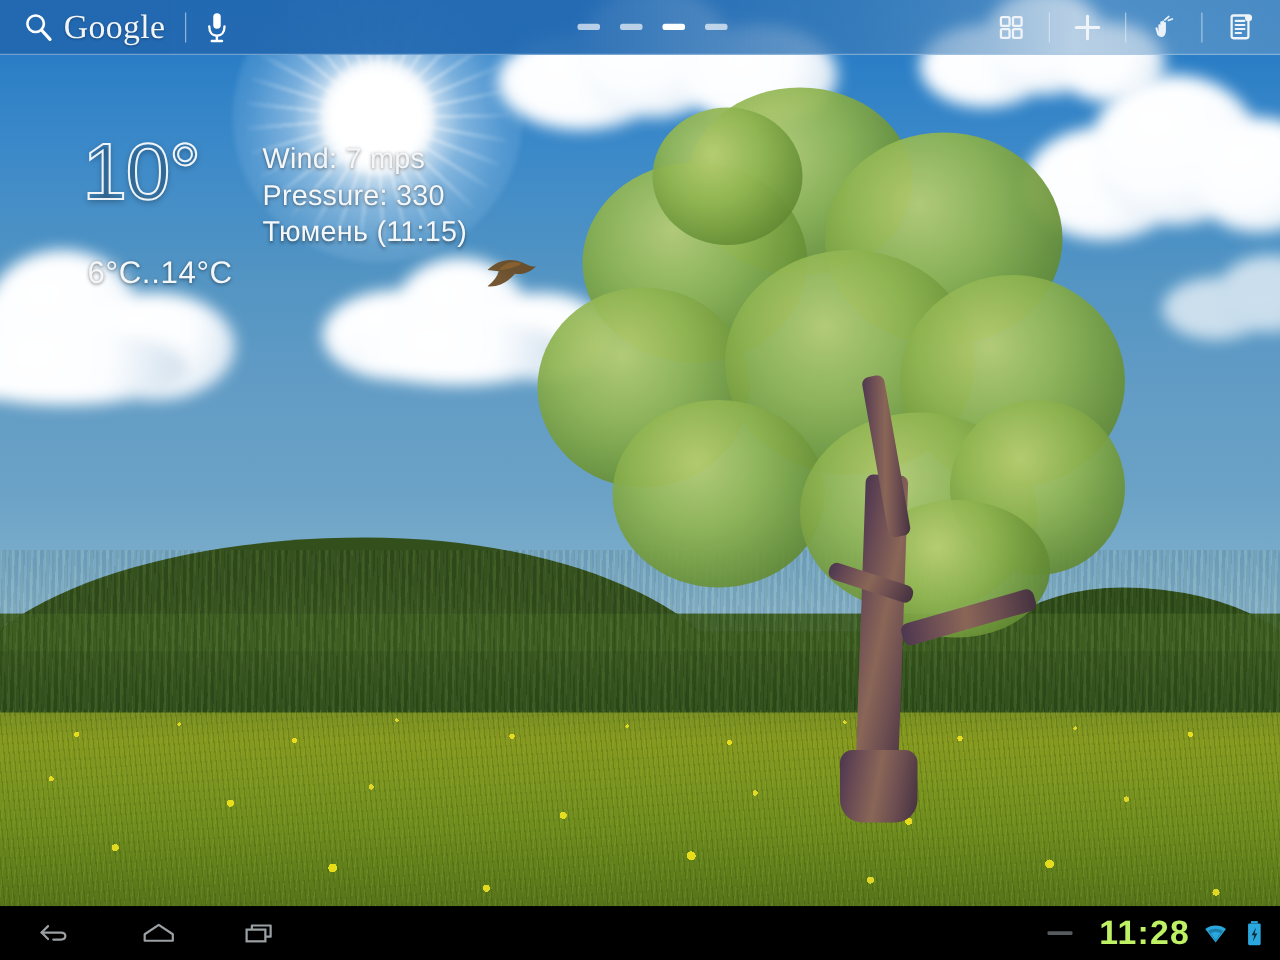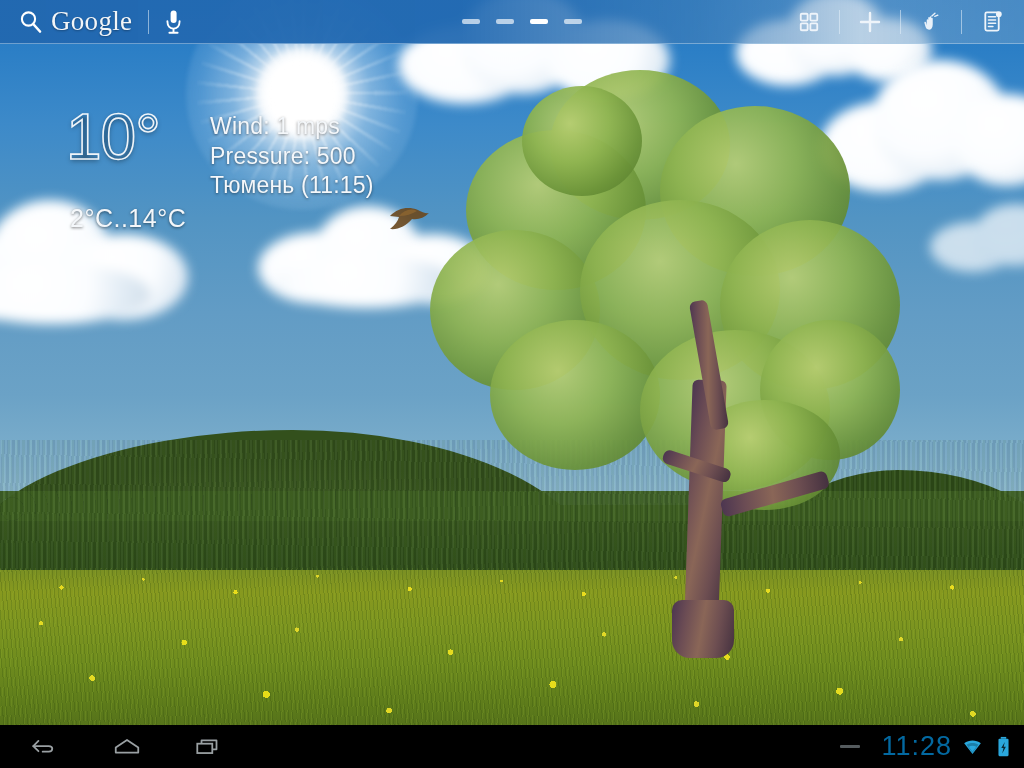--- a/index.html
+++ b/index.html
@@ -203,21 +203,21 @@
     position:absolute; left:0; top:725px; width:1024px; height:43px;
     background:#000; display:flex; align-items:center;
   }
   .nav-left{ display:flex; align-items:center; gap:48px; padding-left:28px; }
   .nav-btn{ width:34px; height:28px; display:flex; align-items:center; justify-content:center; }
   .nav-right{
     margin-left:auto; display:flex; align-items:center; gap:9px; padding-right:10px;
   }
   .nav-dash{ width:20px; height:3px; background:#555b5e; border-radius:1px; margin-right:12px; }
   .clock{
-    color:#0369a1; font-size:27px; font-weight:400; letter-spacing:1px;
+    color:#bef264; font-size:27px; font-weight:700; letter-spacing:1px;
     font-family:"Liberation Sans", sans-serif;
   }
   .stat-icon{ width:22px; height:24px; display:flex; align-items:center; justify-content:center; }
 </style>
 </head>
 <body>
 
 <div id="wallpaper">
   <div class="sky"></div>
 
@@ -349,24 +349,24 @@
         <line x1="7.8" y1="13.8" x2="15.2" y2="13.8" stroke="#eef4fa" stroke-width="1.7" stroke-linecap="round"></line>
         <line x1="7.8" y1="17.2" x2="12.4" y2="17.2" stroke="#eef4fa" stroke-width="1.7" stroke-linecap="round"></line>
         <circle cx="18.6" cy="4.4" r="3" fill="#eef4fa"></circle>
       </svg>
     </div>
   </div>
 </div>
 
 <div id="weather">
   <div class="w-temp">10°</div>
-  <div class="w-range">2°C..14°C</div>
+  <div class="w-range">6°C..14°C</div>
   <div class="w-details">
-    <div>Wind: 1 mps</div>
-    <div>Pressure: 500</div>
+    <div>Wind: 7 mps</div>
+    <div>Pressure: 330</div>
     <div>Тюмень (11:15)</div>
   </div>
 </div>
 
 <div id="navbar">
   <div class="nav-left">
     <div class="nav-btn">
       <svg viewBox="0 0 32 24" width="30" height="23">
         <path d="M9 6 L3.5 11.5 L9 17" fill="none" stroke="#9aa0a3" stroke-width="1.9" stroke-linecap="round" stroke-linejoin="round"></path>
         <path d="M3.5 11.5 L20 11.5 C25 11.5, 25 17.5, 20 17.5 L13.5 17.5" fill="none" stroke="#9aa0a3" stroke-width="1.9" stroke-linecap="round" stroke-linejoin="round"></path>

